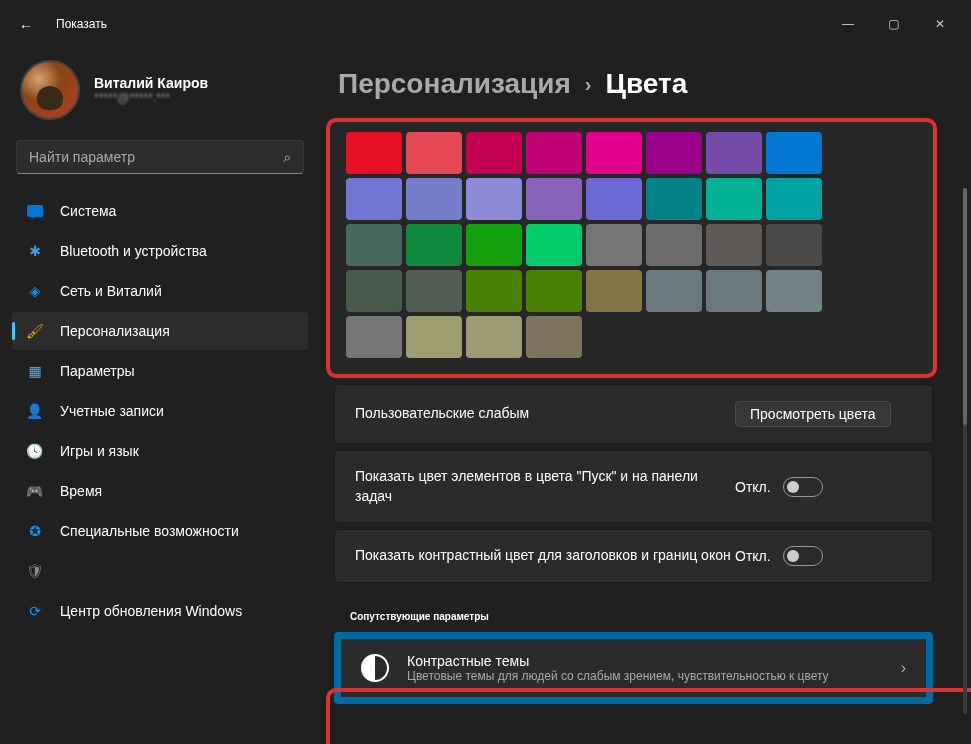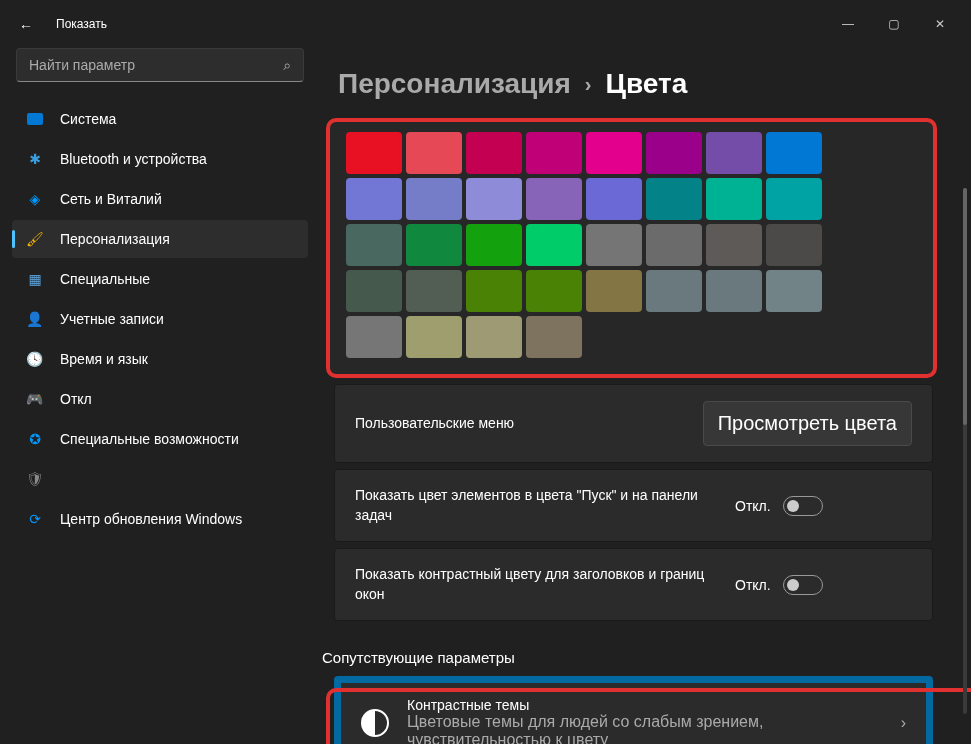--- a/index.html
+++ b/index.html
@@ -40,52 +40,59 @@
 .ic-upd { color: #0099ff; }
 .main { flex: 1; padding: 20px 24px 0 0; overflow-y: auto; position: relative; }
 .breadcrumb { font-size: 28px; font-weight: 600; color: #fff; margin-bottom: 18px; display: flex; align-items: center; gap: 14px; padding-left: 18px; }
 .breadcrumb .parent { color: #aaa; }
 .breadcrumb .sep { color: #aaa; font-size: 20px; }
 .swatches-panel { border: 4px solid #e03030; border-radius: 10px; padding: 10px 16px 16px; margin: 0 10px 0 6px; background: #272727; }
 .swatches { display: grid; grid-template-columns: repeat(8, 56px); grid-template-rows: repeat(5, 42px); gap: 4px; }
 .sw { border-radius: 4px; }
 .setting-row { display: flex; align-items: center; padding: 16px 20px; background: #2b2b2b; border: 1px solid #1a1a1a; border-radius: 4px; margin: 6px 14px 0 14px; }
 .setting-label { flex: 1; color: #fff; font-size: 14px; line-height: 1.4; max-width: 380px; }
-.btn { background: #373737; border: 1px solid #4a4a4a; color: #fff; font-size: 20px; padding: 10px 14px; border-radius: 4px; }
+.btn { background: #373737; border: 1px solid #4a4a4a; color: #fff; font-size: 14px; padding: 4px 14px; border-radius: 4px; }
 .toggle-wrap { display: flex; align-items: center; gap: 12px; }
 .toggle-state { color: #fff; font-size: 14px; }
 .toggle { width: 40px; height: 20px; border-radius: 10px; border: 1px solid #999; background: #2b2b2b; position: relative; }
 .toggle::after { content: ""; position: absolute; width: 12px; height: 12px; border-radius: 50%; background: #ccc; top: 3px; left: 3px; }
 .hl-box { position: absolute; border: 4px solid #e03030; border-radius: 10px; pointer-events: none; }
 .hl-related { top: 640px; left: 6px; width: 908px; height: 68px; }
-.rel-heading { color: #fff; font-size: 15px; font-weight: 400; margin: 28px 0 10px 2px; }
+.rel-heading { color: #fff; font-size: 10px; font-weight: 700; margin: 28px 0 10px 30px; }
 .rel-row { display: flex; align-items: center; gap: 18px; padding: 14px 20px; background: #2b2b2b; border: 7px solid #0369a1; border-radius: 4px; margin: 0 14px; }
 .rel-icon { width: 28px; height: 28px; border: 2px solid #fff; border-radius: 50%; background: linear-gradient(90deg, #fff 50%, transparent 50%); }
 .rel-text { flex: 1; }
 .rel-title { color: #fff; font-size: 14px; }
-.rel-sub { color: #aaa; font-size: 16px; }
+.rel-sub { color: #aaa; font-size: 12px; }
 .chevron { color: #aaa; font-size: 16px; }
 .scrollbar { position: absolute; right: 4px; top: 140px; bottom: 30px; width: 4px; background: #3a3a3a; border-radius: 2px; }
 .scrollbar::after { content: ""; position: absolute; top: 0; width: 100%; height: 45%; background: #666; border-radius: 2px; }
 </style>
 </head>
 <body>
 
 <div class="window">
   <div class="titlebar">
     <div class="back-btn">←</div>
     <div class="title">Показать</div>
     <div class="winbtns">
       <div class="winbtn">—</div>
       <div class="winbtn">▢</div>
       <div class="winbtn">✕</div>
     </div>
   </div>
   <div class="content">
     <div class="sidebar">
+      <div class="profile">
+        <div class="avatar"></div>
+        <div class="profile-text">
+          <div class="profile-name">Виталий Каиров</div>
+          <div class="profile-email">*****@*****.***</div>
+        </div>
+      </div>
       <div class="search">
         <input placeholder="Найти параметр" style="">
         <span class="search-icon">⌕</span>
       </div>
       <div class="nav">
         <div class="nav-item">
             <span class="nav-icon">
               <span class="ic-system"></span>
             </span>
             <span>Система</span>
@@ -97,33 +104,33 @@
         <div class="nav-item">
             <span class="nav-icon ic-net">◈</span>
             <span>Сеть и Виталий</span>
           </div>
         <div class="nav-item selected">
             <span class="nav-icon ic-pers">🖌</span>
             <span>Персонализация</span>
           </div>
         <div class="nav-item">
             <span class="nav-icon ic-apps">▦</span>
-            <span>Специальные</span>
+            <span>Параметры</span>
           </div>
         <div class="nav-item">
             <span class="nav-icon ic-acct">👤</span>
             <span>Учетные записи</span>
           </div>
         <div class="nav-item">
             <span class="nav-icon ic-time">🕓</span>
-            <span>Время и язык</span>
+            <span>Игры и язык</span>
           </div>
         <div class="nav-item">
             <span class="nav-icon ic-game">🎮</span>
-            <span>Откл</span>
+            <span>Время</span>
           </div>
         <div class="nav-item">
             <span class="nav-icon ic-access">✪</span>
             <span>Специальные возможности</span>
           </div>
         <div class="nav-item">
             <span class="nav-icon ic-priv">🛡</span>
           </div>
         <div class="nav-item">
             <span class="nav-icon ic-upd">⟳</span>
@@ -174,34 +181,34 @@
             <div class="sw" style="background: rgb(105, 121, 126);"></div>
             <div class="sw" style="background: rgb(113, 131, 134);"></div>
             <div class="sw" style="background: rgb(118, 118, 118);"></div>
             <div class="sw" style="background: rgb(158, 158, 111);"></div>
             <div class="sw" style="background: rgb(158, 155, 116);"></div>
             <div class="sw" style="background: rgb(126, 115, 95);"></div>
           </div>
       </div>
 
       <div class="setting-row">
-        <div class="setting-label">Пользовательские меню</div>
+        <div class="setting-label">Пользовательские слабым</div>
         <button class="btn">Просмотреть цвета</button>
       </div>
 
       <div class="setting-row">
         <div class="setting-label">Показать цвет элементов в цвета "Пуск" и на панели задач</div>
         <div class="toggle-wrap">
           <span class="toggle-state">Откл.</span>
           <div class="toggle"></div>
         </div>
       </div>
 
       <div class="setting-row">
-        <div class="setting-label">Показать контрастный цвету для заголовков и границ окон</div>
+        <div class="setting-label">Показать контрастный цвет для заголовков и границ окон</div>
         <div class="toggle-wrap">
           <span class="toggle-state">Откл.</span>
           <div class="toggle"></div>
         </div>
       </div>
 
       <div class="rel-heading">Сопутствующие параметры</div>
       <div class="rel-row">
         <div class="rel-icon"></div>
         <div class="rel-text">

